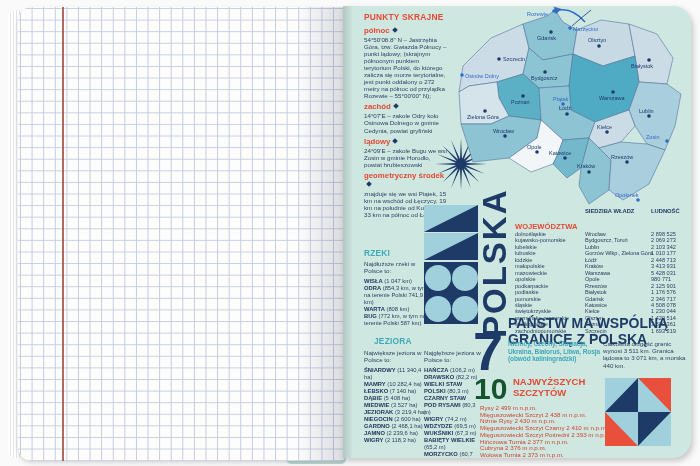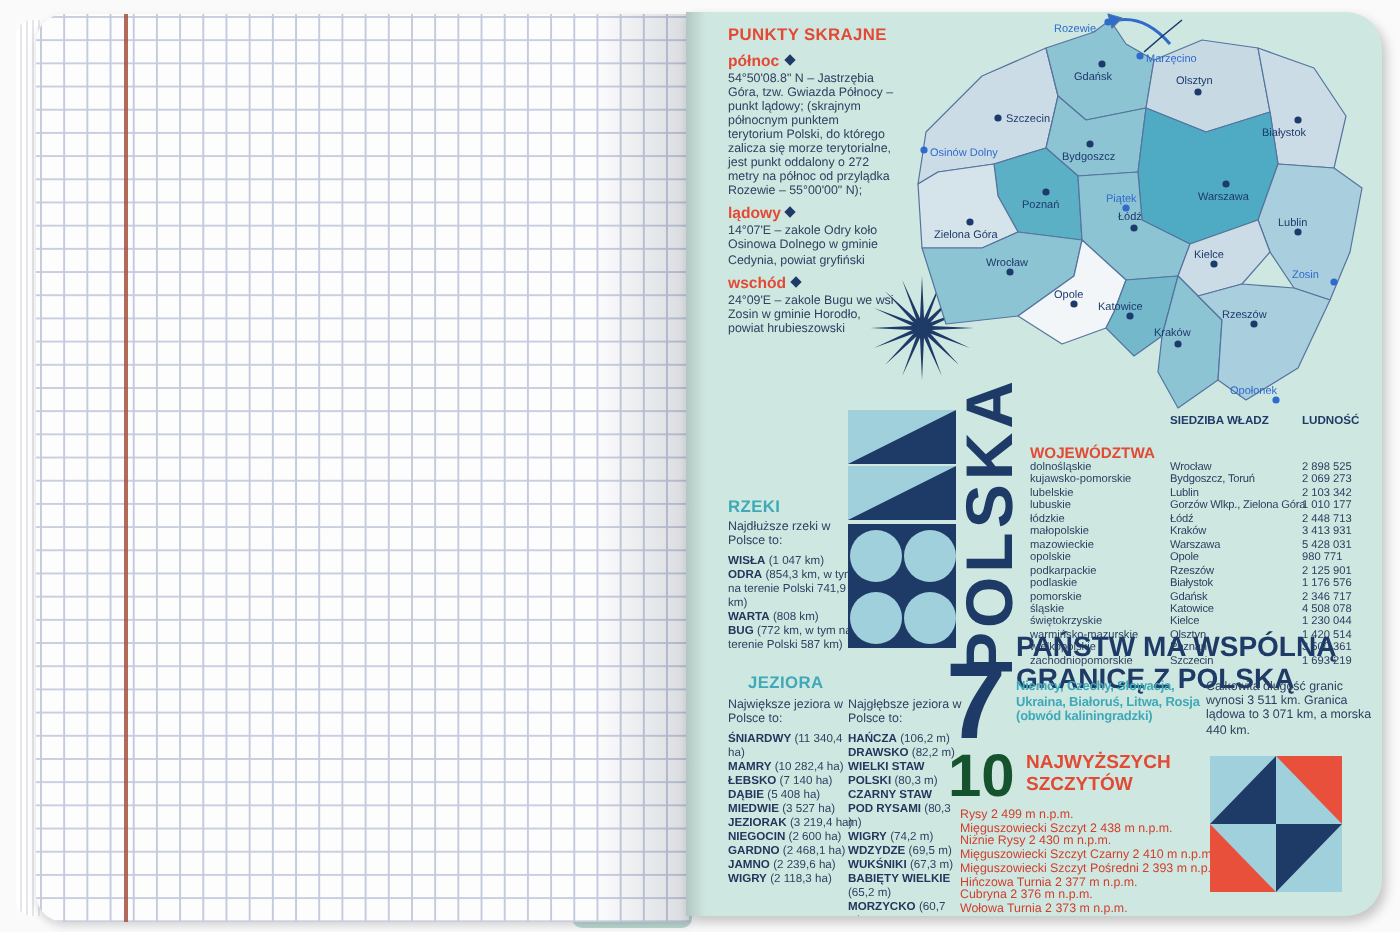--- a/index.html
+++ b/index.html
@@ -121,29 +121,33 @@
     <div class="extremes">
       <div class="sec-title red">PUNKTY SKRAJNE</div>
 
         <div class="ext">
           <div class="ext-label"><span>północ</span><span class="diamond"></span></div>
           <div class="ext-text body-txt">54°50'08.8" N – Jastrzębia Góra, tzw. Gwiazda Północy – punkt lądowy; (skrajnym północnym punktem terytorium Polski, do którego zalicza się morze terytorialne, jest punkt oddalony o 272 metry na północ od przylądka Rozewie – 55°00'00" N);</div>
         </div>
 
 
         <div class="ext">
+          <div class="ext-label"><span>zachód</span><span class="diamond"></span></div>
+          <div class="ext-text body-txt">14°07'E – zakole Odry koło Osinowa Dolnego w gminie Cedynia, powiat gryfiński</div>
+        </div>
+
+        <div class="ext">
           <div class="ext-label"><span>lądowy</span><span class="diamond"></span></div>
-          <div class="ext-text body-txt">14°07'E – zakole Odry koło Osinowa Dolnego w gminie Cedynia, powiat gryfiński</div>
+          <div class="ext-text body-txt">24°09'E – zakole Bugu we wsi Zosin w gminie Horodło, powiat hrubieszowski</div>
         </div>
 
         <div class="ext">
-          <div class="ext-label"><span>wschód</span><span class="diamond"></span></div>
-          <div class="ext-text body-txt">24°09'E – zakole Bugu we wsi Zosin w gminie Horodło, powiat hrubieszowski</div>
-        </div>
-
+          <div class="ext-label"><span>geometryczny środek</span><span class="diamond"></span></div>
+          <div class="ext-text body-txt">znajduje się we wsi Piątek, 15 km na wschód od Łęczycy, 19 km na południe od Kutna, a 33 km na północ od Łodzi.</div>
+        </div>
       </div>
 
     <div class="star">
       <svg width="52" height="52" viewBox="0 0 52 52">
         <polygon fill="#1e3a66" points="52,26 30.9,27 50,36 30.2,28.8 44.4,44.4 28.8,30.2 35.9,50 27,30.9 26,52 25,30.9 16.1,50 23.2,30.2 7.6,44.4 21.8,28.8 2,36 21.1,27 0,26 21.1,25 2,16 21.8,23.2 7.6,7.6 23.2,21.8 16.1,2 25,21.1 26,0 27,21.1 35.9,2 28.8,21.8 44.4,7.6 30.2,23.2 50,16 30.9,25"></polygon>
       </svg>
     </div>
 
     <div class="rivers">
       <div class="sec-title teal">RZEKI</div>

